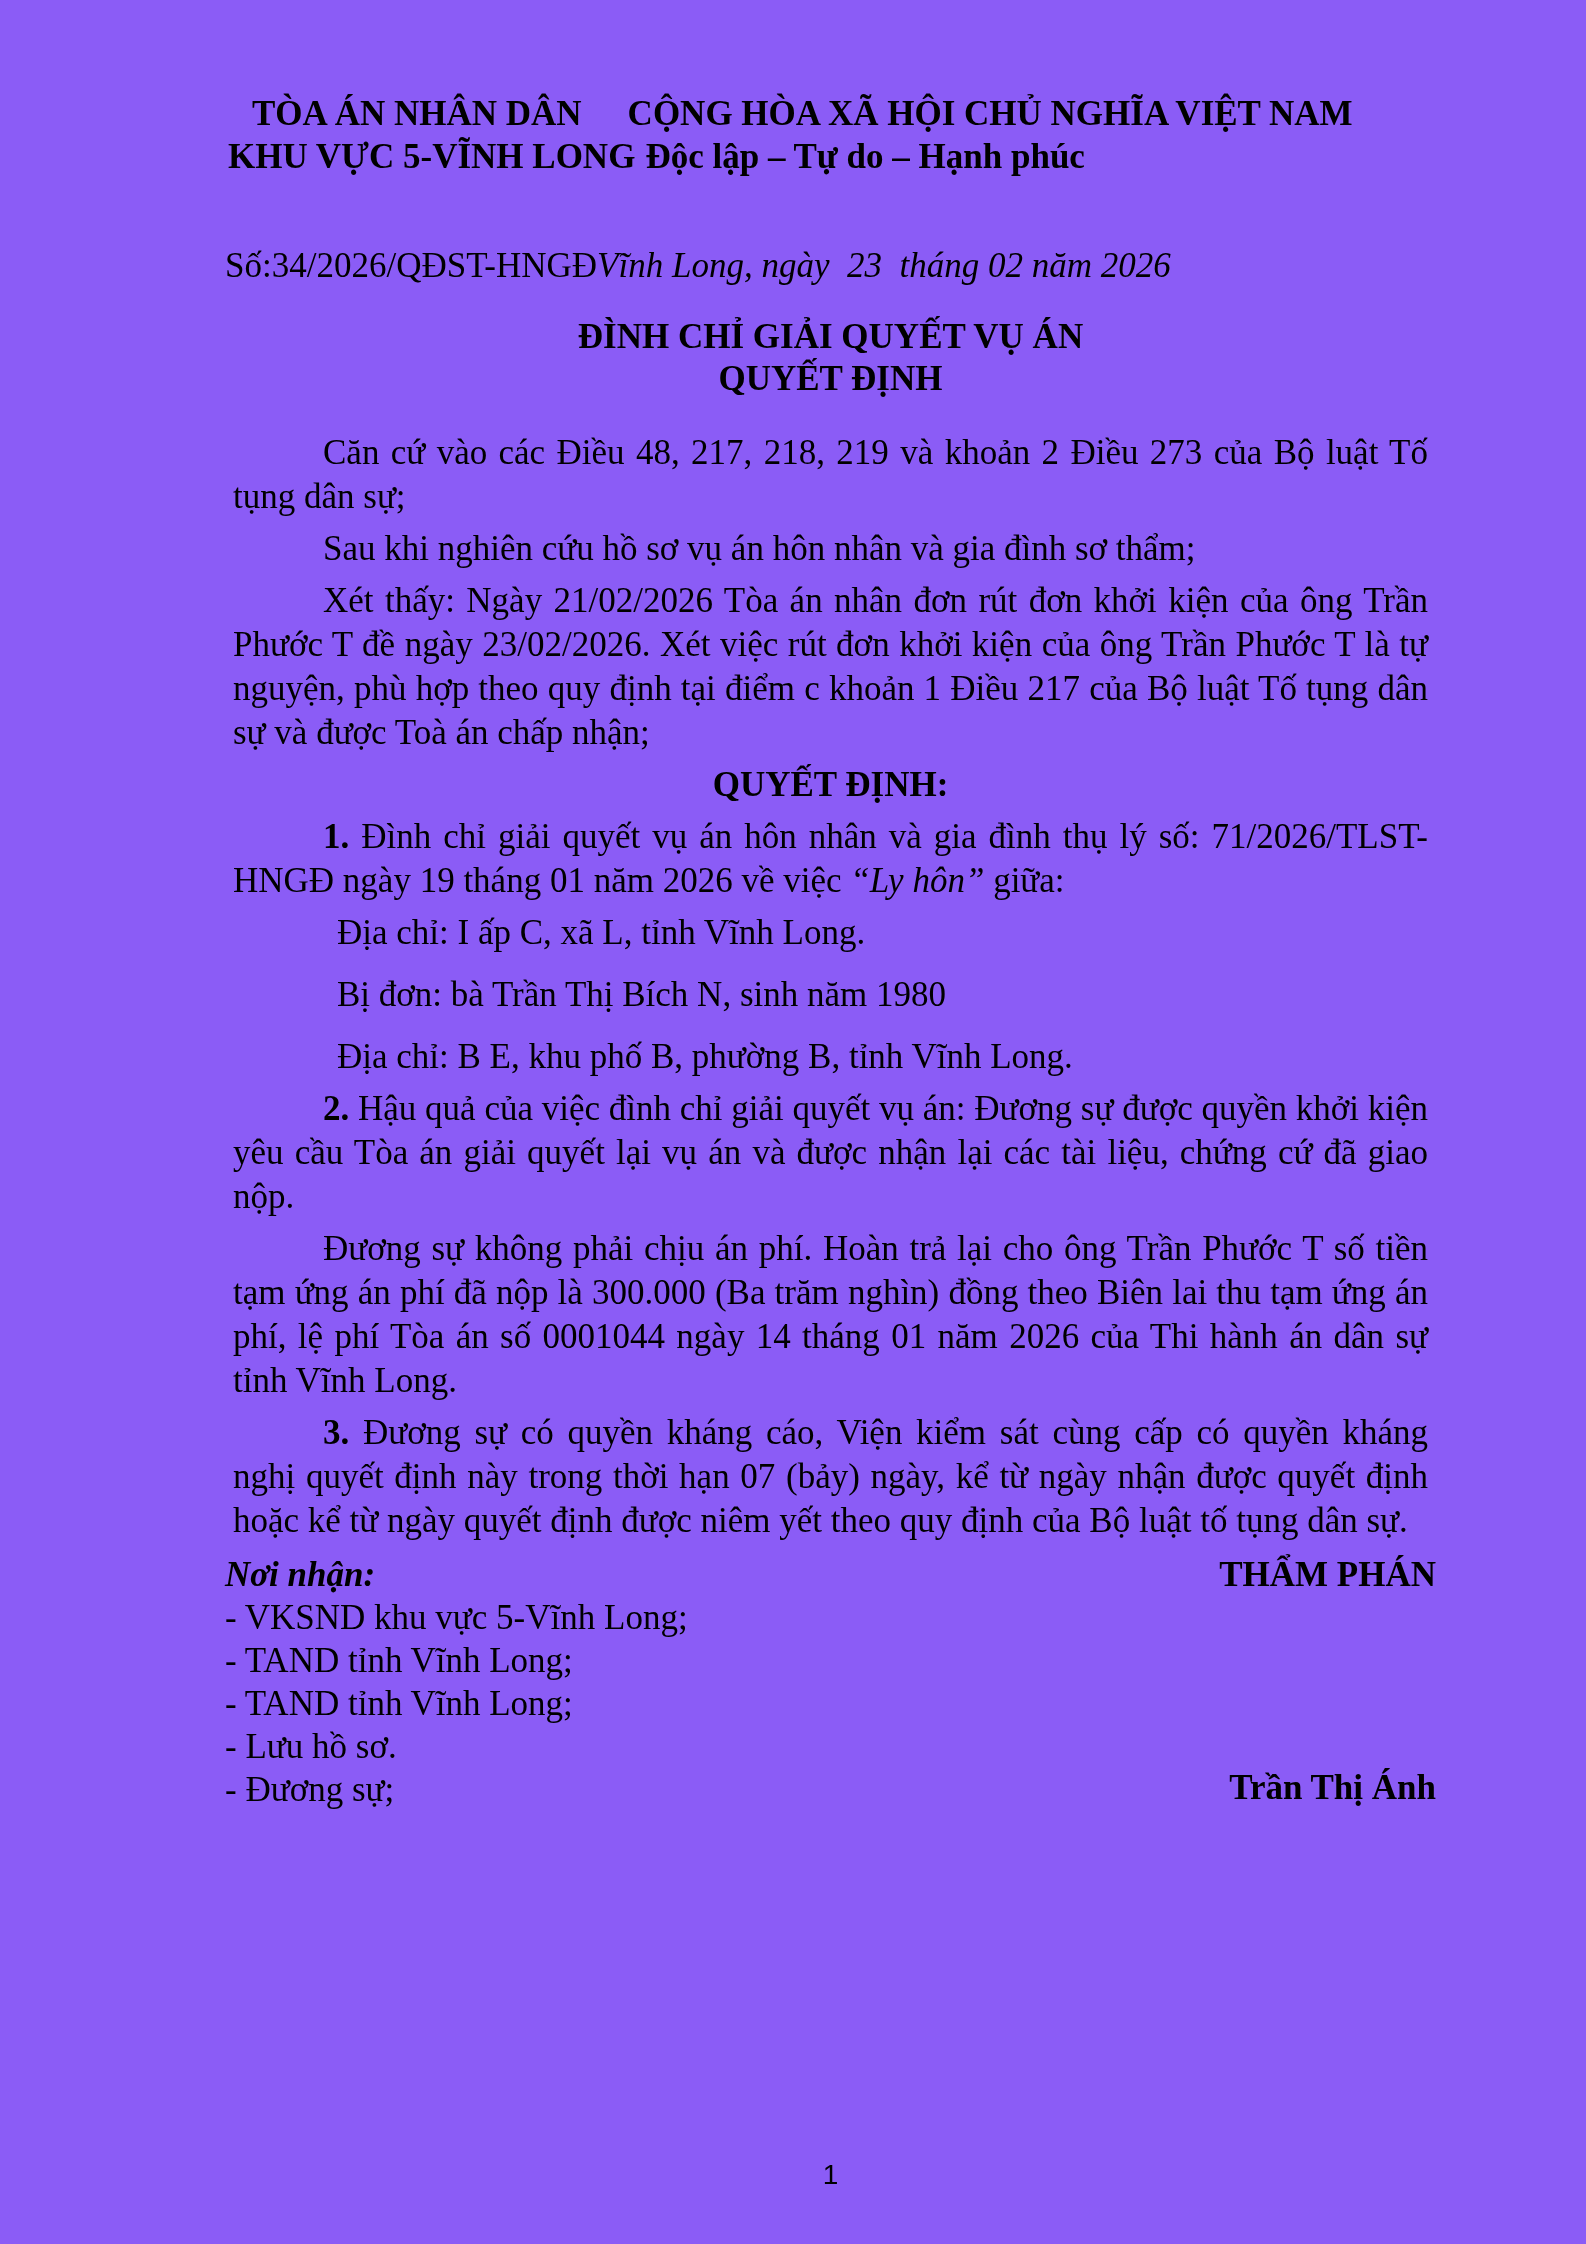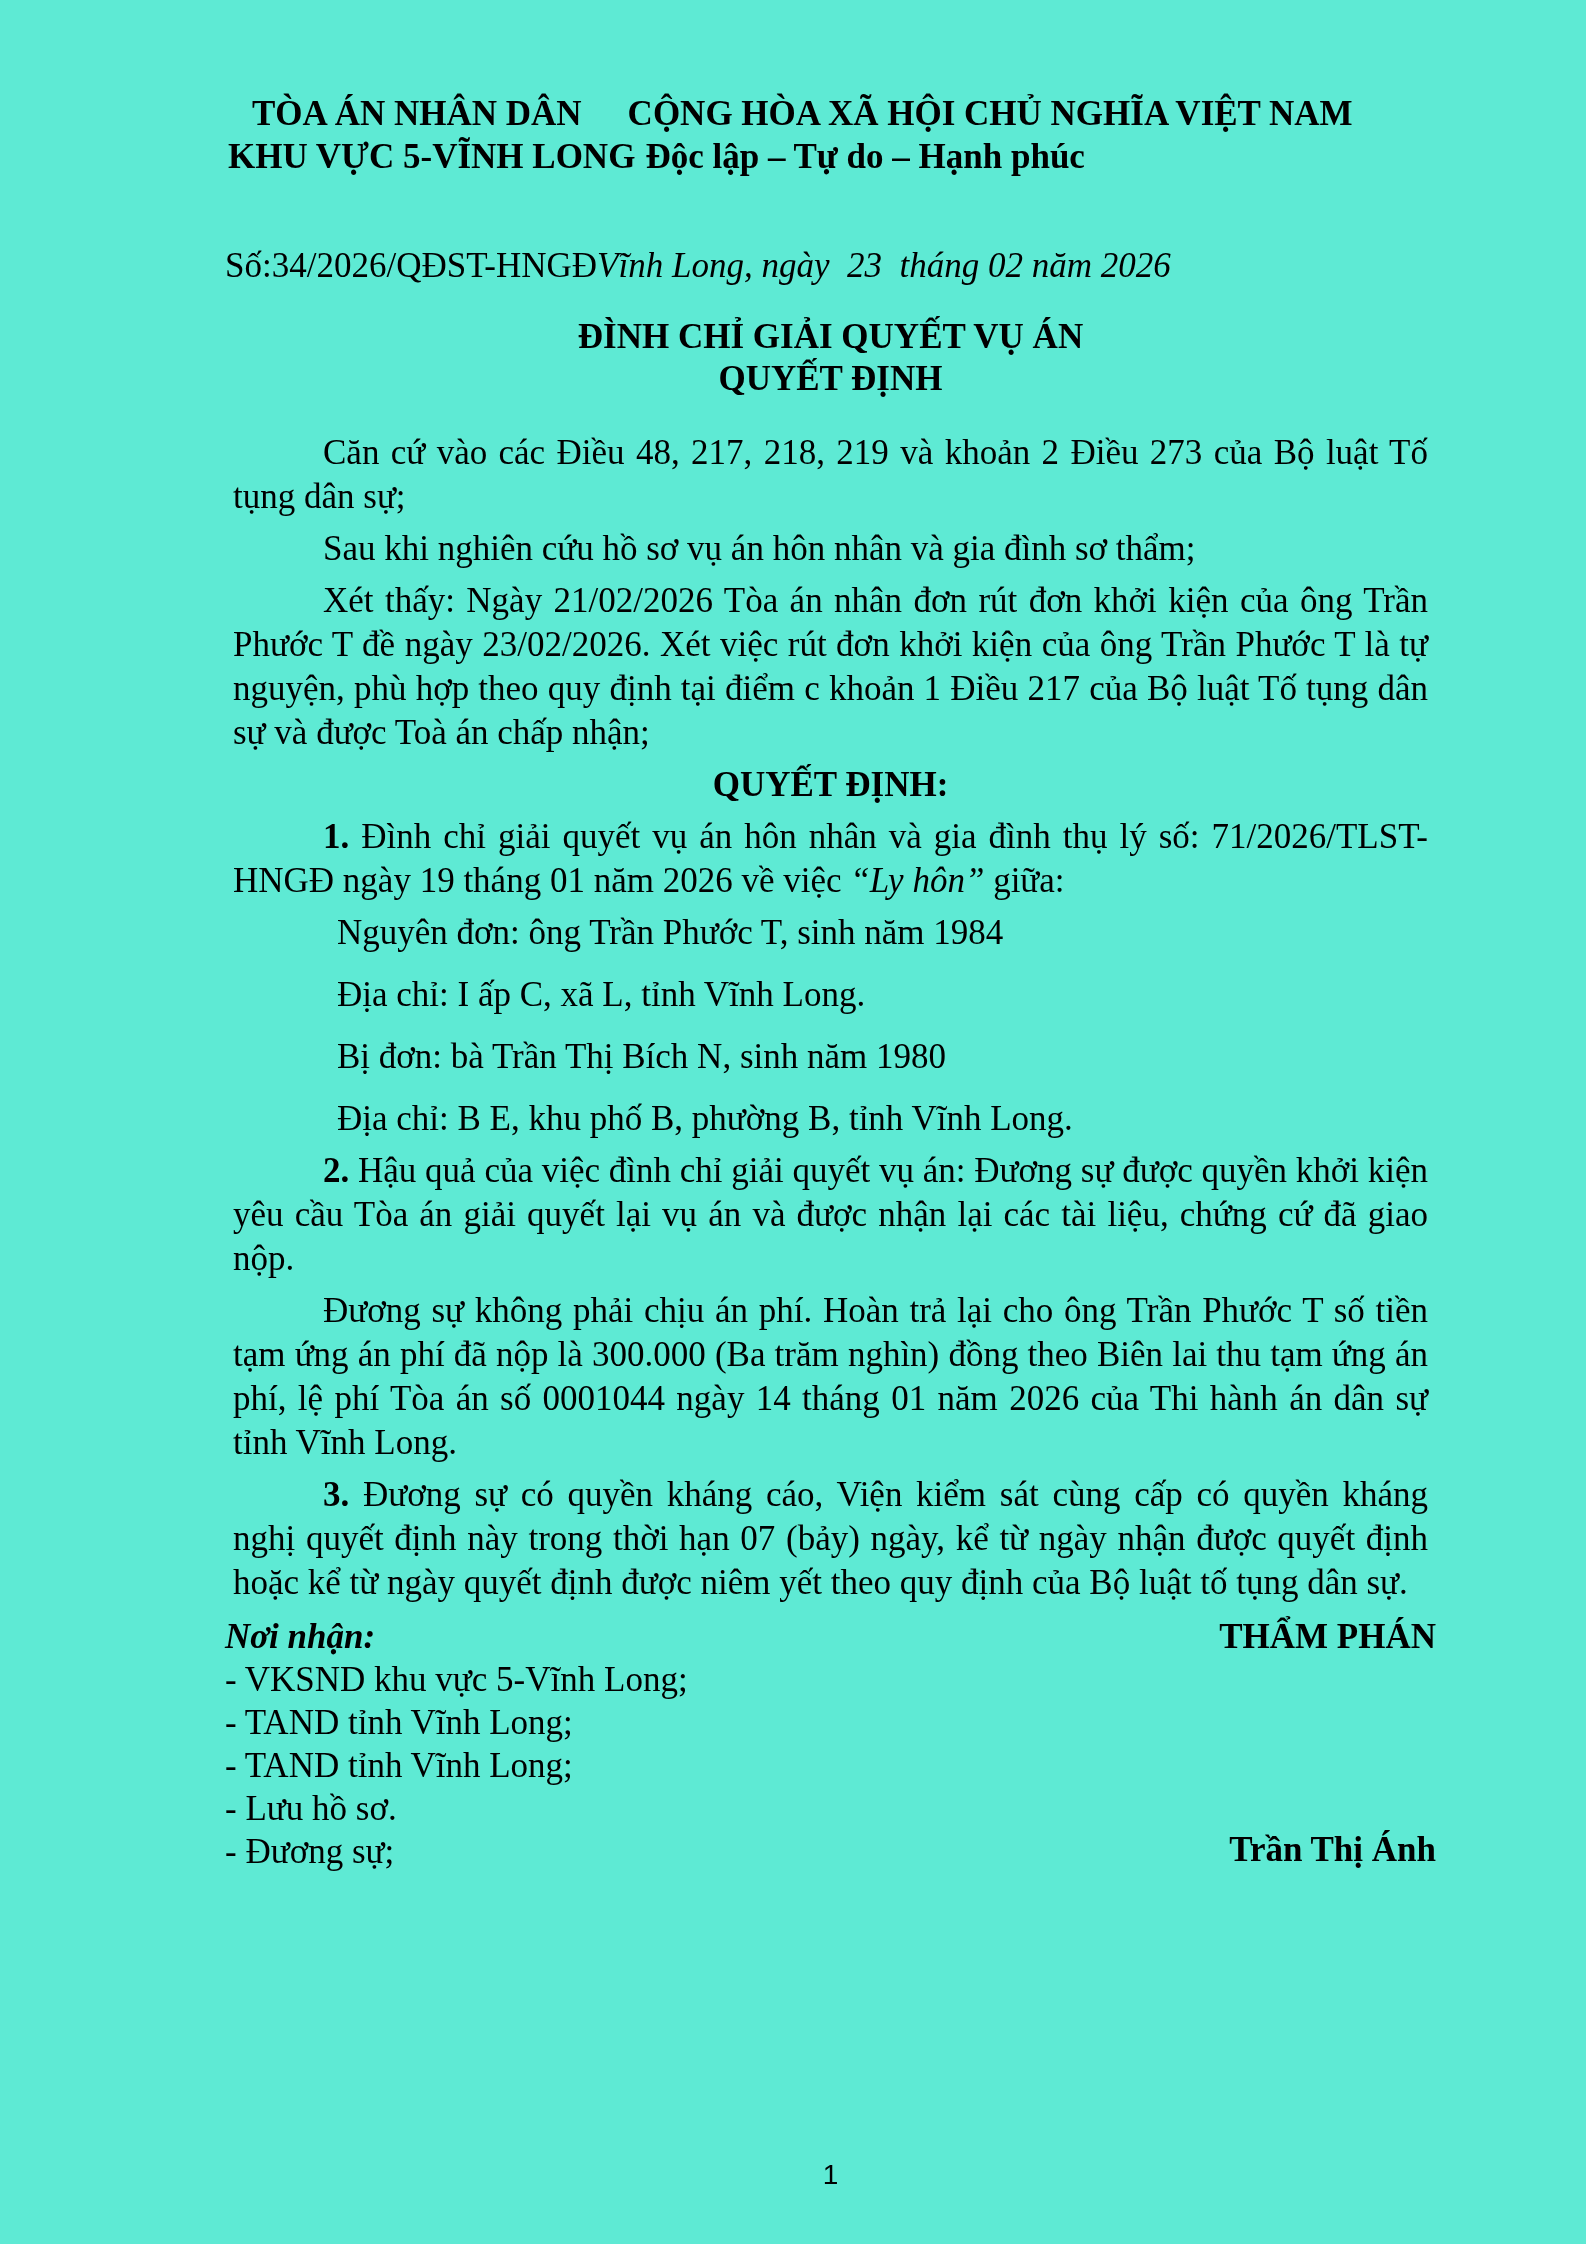--- a/index.html
+++ b/index.html
@@ -1,20 +1,20 @@
 <!DOCTYPE html>
 <html lang="vi"><head>
 <meta charset="utf-8">
 <style>
   html, body { margin: 0; padding: 0; background: #ffffff; }
   .page {
     position: relative;
     width: 1586px;
     height: 2244px;
-    background: #5eead4;
+    background: #8b5cf6;
     color: #000000;
     font-family: "Liberation Serif", "DejaVu Serif", serif;
     font-size: 35px;
     line-height: 44px;
     overflow: hidden;
     box-sizing: border-box;
     padding: 92px 150px 0 225px;
   }
   .hdr-line { font-weight: bold; white-space: nowrap; line-height: 43px; }
   .hdr-line1 { padding-left: 27px; }
@@ -103,21 +103,20 @@
   <div class="bodytext">
     <p>Căn cứ vào các Điều 48, 217, 218, 219 và khoản 2 Điều 273 của Bộ luật Tố tụng dân sự;</p>
     <p>Sau khi nghiên cứu hồ sơ vụ án hôn nhân và gia đình sơ thẩm;</p>
     <p class="gap17">Xét thấy: Ngày 21/02/2026 Tòa án nhân đơn rút đơn khởi kiện của ông Trần Phước T đề ngày 23/02/2026. Xét việc rút đơn khởi kiện của ông Trần Phước T là tự nguyện, phù hợp theo quy định tại điểm c khoản 1 Điều 217 của Bộ luật Tố tụng dân sự và được Toà án chấp nhận;</p>
 
     <div class="decision-heading">QUYẾT ĐỊNH:</div>
 
     <p class="gap17"><b>1. </b><span>Đình chỉ giải quyết vụ án hôn nhân và gia đình thụ lý số: 71/2026/TLST-HNGĐ ngày 19 tháng 01 năm 2026 về việc </span><i>“Ly hôn”</i><span> giữa:</span></p>
 
     <div class="parties">
-      <p>Nguyên đơn: ông Trần Phước T, sinh năm 1984</p>
       <p>Địa chỉ: I ấp C, xã L, tỉnh Vĩnh Long.</p>
       <p>Bị đơn: bà Trần Thị Bích N, sinh năm 1980</p>
       <p>Địa chỉ: B E, khu phố B, phường B, tỉnh Vĩnh Long.</p>
     </div>
 
     <p class="gap17"><b>2. </b><span>Hậu quả của việc đình chỉ giải quyết vụ án: Đương sự được quyền khởi kiện yêu cầu Tòa án giải quyết lại vụ án và được nhận lại các tài liệu, chứng cứ đã giao nộp.</span></p>
 
     <p>Đương sự không phải chịu án phí. Hoàn trả lại cho ông Trần Phước T số tiền tạm ứng án phí đã nộp là 300.000 (Ba trăm nghìn) đồng theo Biên lai thu tạm ứng án phí, lệ phí Tòa án số 0001044 ngày 14 tháng 01 năm 2026 của Thi hành án dân sự tỉnh Vĩnh Long.</p>
 
     <p class="gap17"><b>3. </b><span>Đương sự có quyền kháng cáo, Viện kiểm sát cùng cấp có quyền kháng nghị quyết định này trong thời hạn 07 (bảy) ngày, kể từ ngày nhận được quyết định hoặc kể từ ngày quyết định được niêm yết theo quy định của Bộ luật tố tụng dân sự.</span></p>

